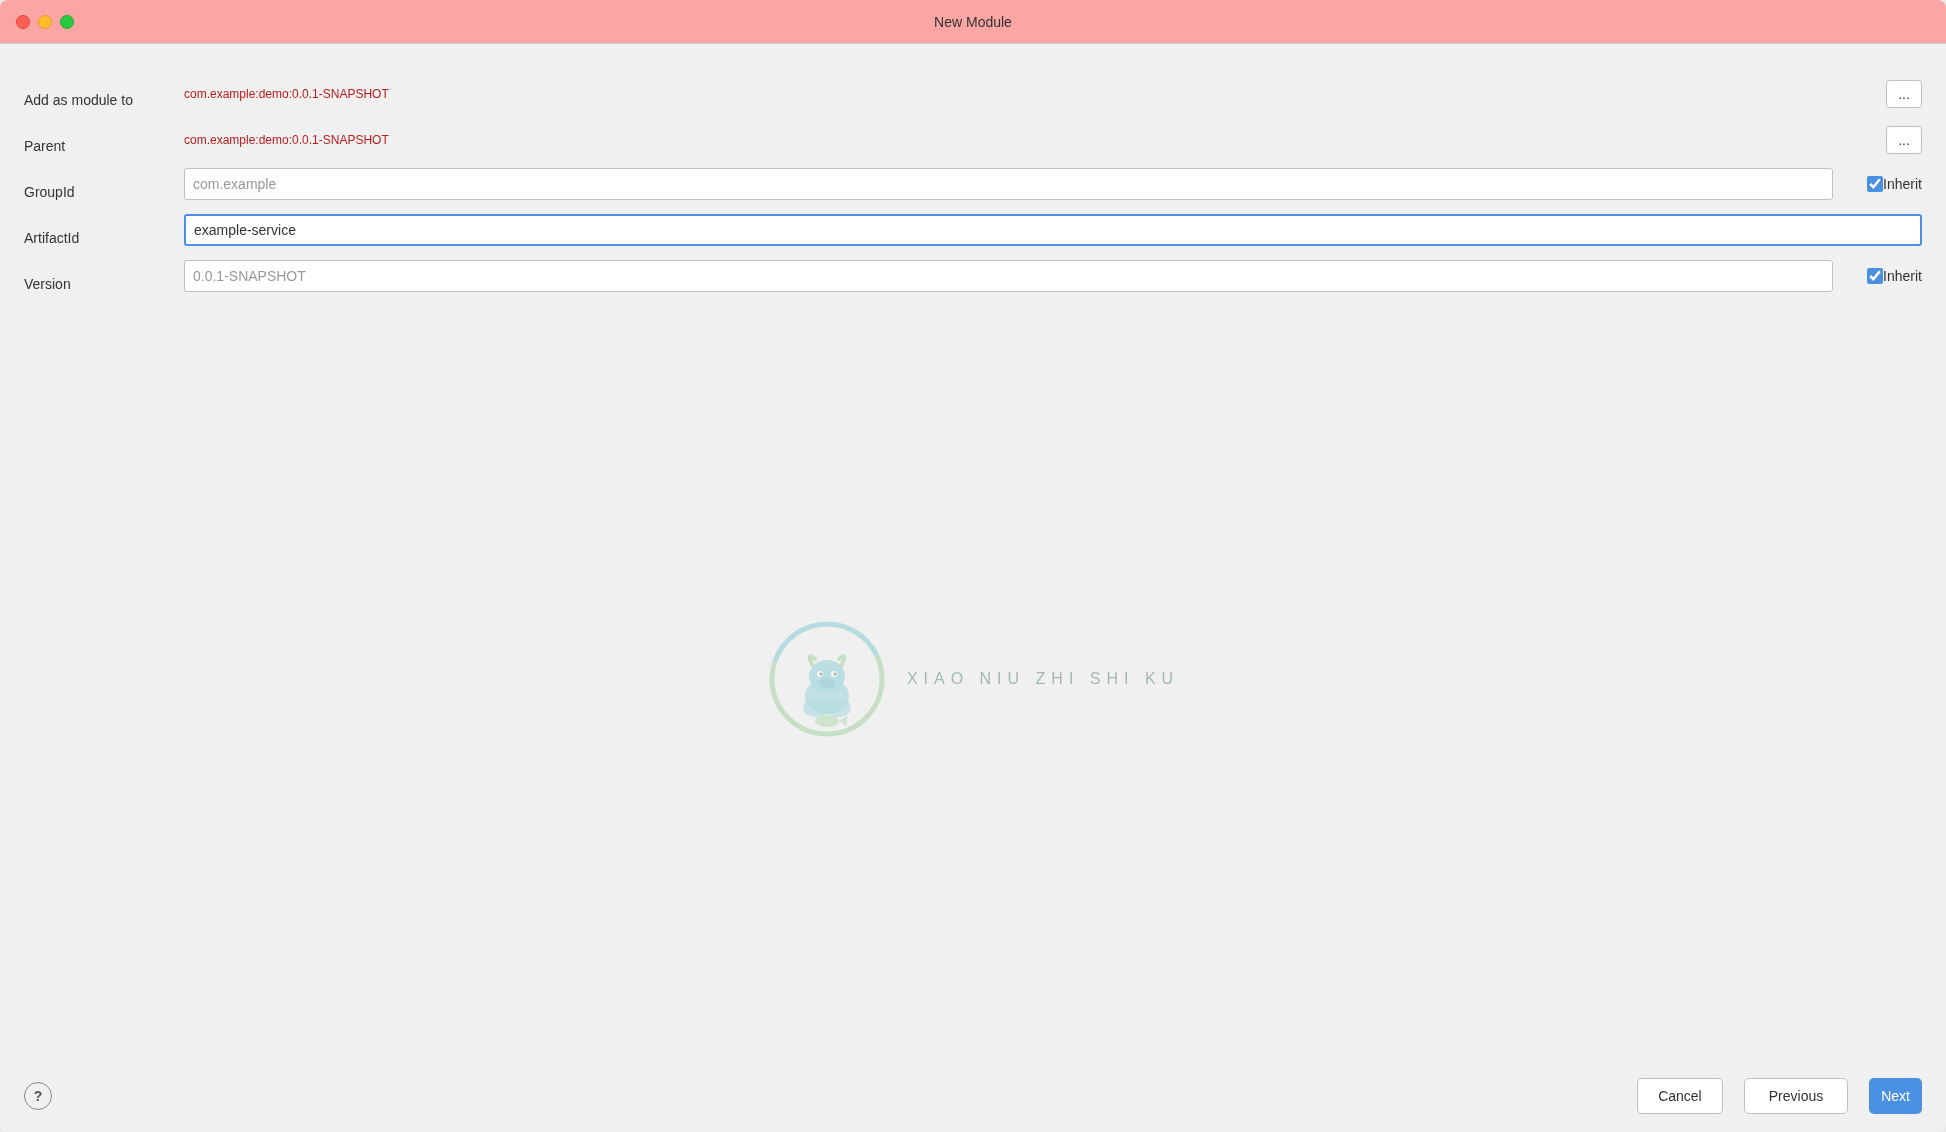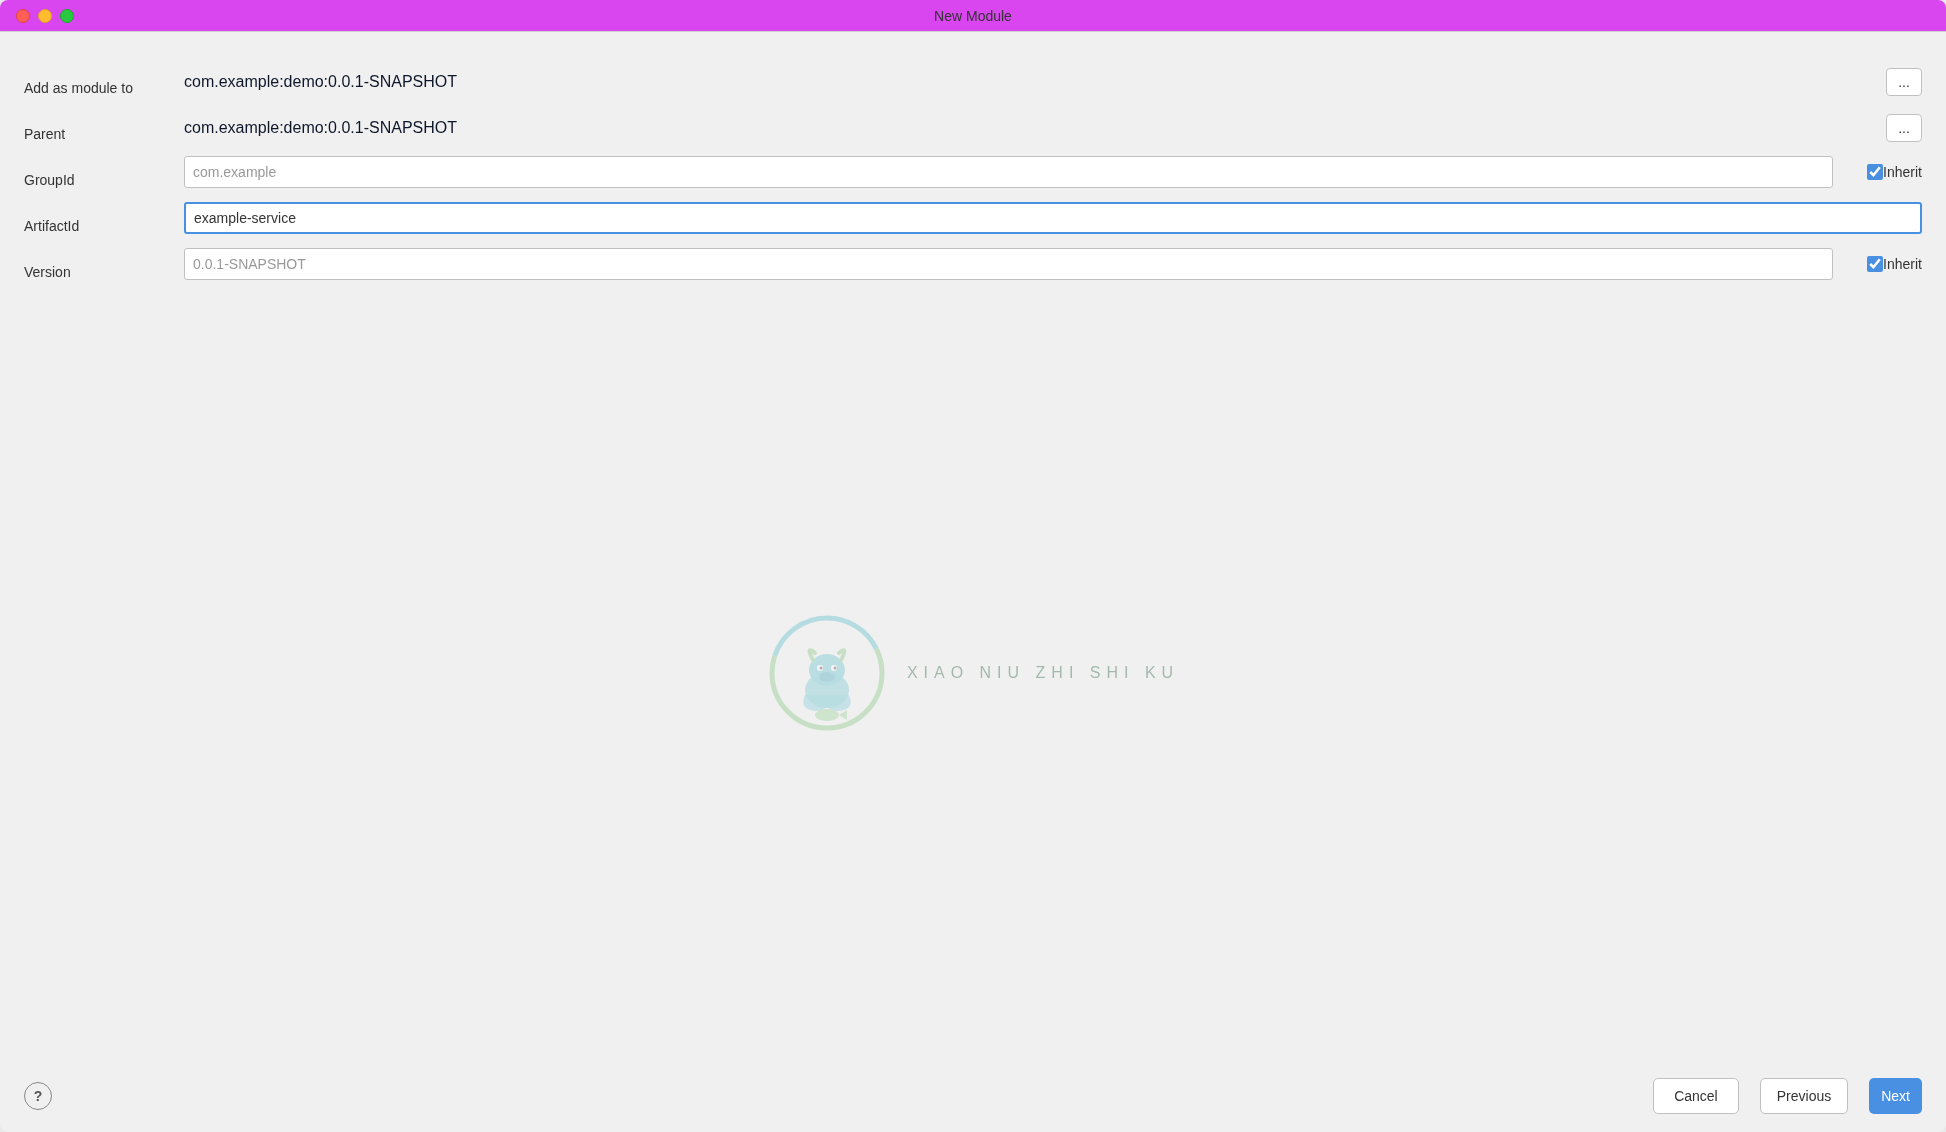--- a/index.html
+++ b/index.html
@@ -22,22 +22,22 @@
       width: 100%;
       height: 100%;
       background: #f0f0f0;
       display: flex;
       flex-direction: column;
       border-radius: 8px;
       overflow: hidden;
     }
 
     .title-bar {
-      height: 32px;
-      background: #d946ef;
+      height: 44px;
+      background: #fca5a5;
       display: flex;
       align-items: center;
       justify-content: center;
       position: relative;
       border-bottom: 1px solid #d0d0d0;
       flex-shrink: 0;
     }
 
     .traffic-lights {
       position: absolute;
@@ -85,22 +85,22 @@
     }
 
     .form-label {
       width: 160px;
       font-size: 14px;
       color: #333;
       flex-shrink: 0;
     }
 
     .form-value-text {
-      font-size: 16px;
-      color: #0f172a;
+      font-size: 12px;
+      color: #b91c1c;
       flex: 1;
     }
 
     .form-input-wrapper {
       flex: 1;
       display: flex;
       align-items: center;
       gap: 10px;
     }
 
@@ -235,21 +235,21 @@
       border: 1px solid #c0c0c0;
       border-radius: 5px;
       background: white;
       font-size: 14px;
       cursor: pointer;
       color: #333;
     }
 
     .btn-previous {
       height: 36px;
-      padding: 0 16px;
+      padding: 0 24px;
       border: 1px solid #c0c0c0;
       border-radius: 5px;
       background: white;
       font-size: 14px;
       cursor: pointer;
       color: #333;
     }
 
     .btn-next {
       height: 36px;

